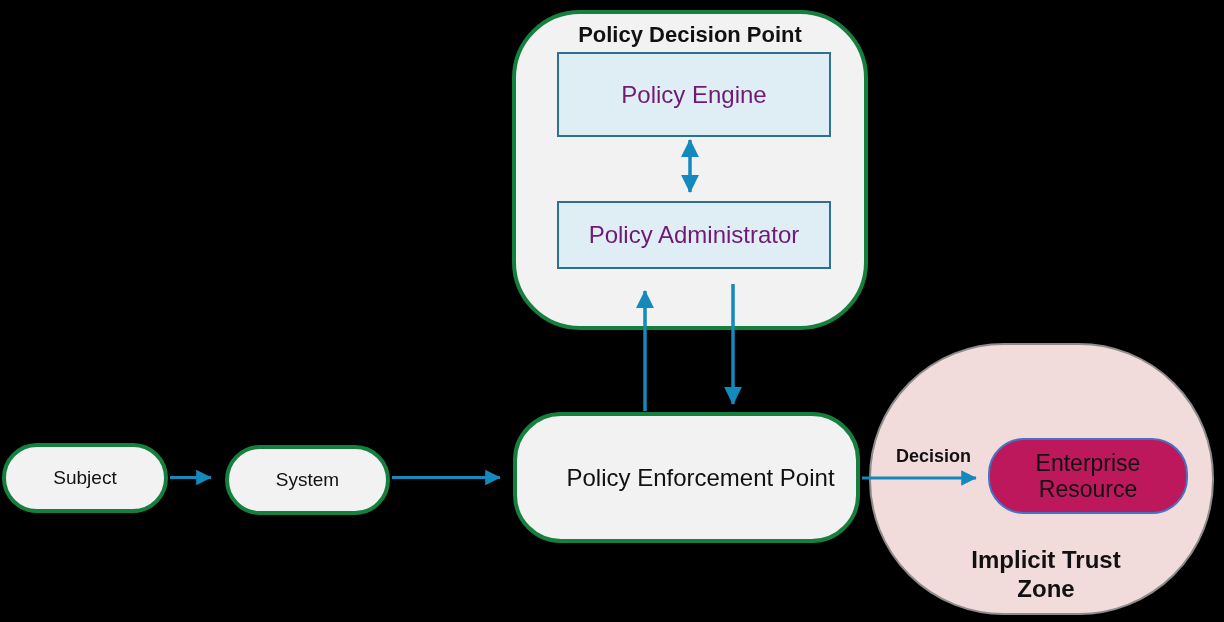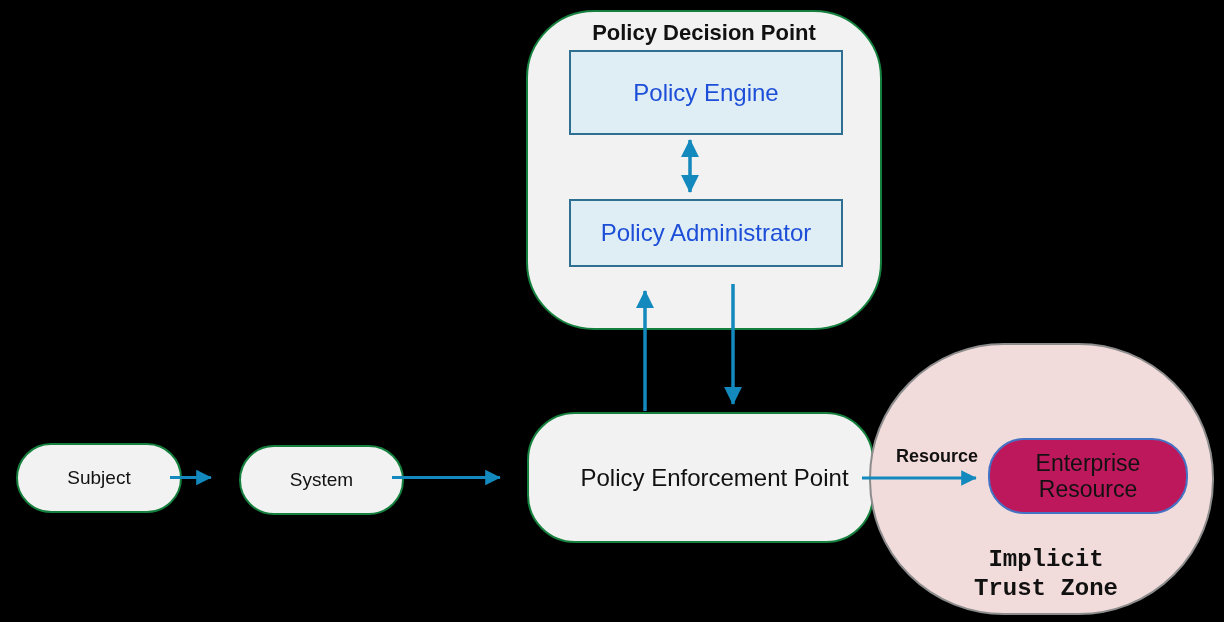--- a/index.html
+++ b/index.html
@@ -13,27 +13,26 @@
     width: 1224px;
     height: 622px;
     background: #000000;
     overflow: hidden;
     color: #111111;
   }
   
   .gray-node {
     position: absolute;
     background: #f2f2f2;
-    border: 2px solid #15803d;
+    border: 4px solid #15803d;
     box-sizing: border-box;
     display: flex;
     align-items: center;
     justify-content: center;
     text-align: center;
-    margin-left: 14px;
   }
   
   .pdp {
     left: 512px; top: 10px;
     width: 356px; height: 320px;
     border-radius: 68px;
     display: block;
   }
   .pdp-title {
     position: absolute;
@@ -48,21 +47,21 @@
     position: absolute;
     left: 41px;
     width: 274px;
     background: #dfeef5;
     border: 2px solid #2f6f91;
     box-sizing: border-box;
     display: flex;
     align-items: center;
     justify-content: center;
     font-size: 24px;
-    color: #1d4ed8;
+    color: #701a75;
   }
   .policy-engine   { top: 38px;  height: 85px; }
   .policy-admin    { top: 187px; height: 68px; }
 
   
   .pep {
     left: 513px; top: 412px;
     width: 347px; height: 131px;
     border-radius: 48px;
     font-size: 24px;
@@ -89,21 +88,20 @@
   }
   .trust-zone-label {
     position: absolute;
     left: 961px; top: 546px;
     width: 170px;
     text-align: center;
     font-size: 24px;
     font-weight: 600;
     line-height: 1.2;
     color: #111111;
-    font-family: Liberation Mono, monospace;
   }
 
   
   .resource {
     position: absolute;
     left: 988px; top: 438px;
     width: 200px; height: 76px;
     background: #be185d;
     border: 2px solid #4472c4;
     border-radius: 36px;
@@ -160,21 +158,21 @@
     <span>Policy Enforcement Point</span>
   </div>
 
   <div class="trust-zone"></div>
   <div class="trust-zone-label">Implicit Trust Zone</div>
 
   <div class="resource">
     <span>Enterprise Resource</span>
   </div>
 
-  <div class="edge-label">Resource</div>
+  <div class="edge-label">Decision</div>
 
   <svg class="arrows" viewBox="0 0 1224 622" xmlns="http://www.w3.org/2000/svg">
     <defs>
       <marker id="ah" viewBox="0 0 10 10" refX="9.5" refY="5" markerWidth="5.2" markerHeight="5.2" orient="auto-start-reverse" markerUnits="strokeWidth">
         <path d="M 0 0 L 10 5 L 0 10 z" fill="#1389bd"></path>
       </marker>
     </defs>
 
     <line x1="170" y1="477.5" x2="211" y2="477.5" stroke="#1389bd" stroke-width="3" marker-end="url(#ah)"></line>
 

